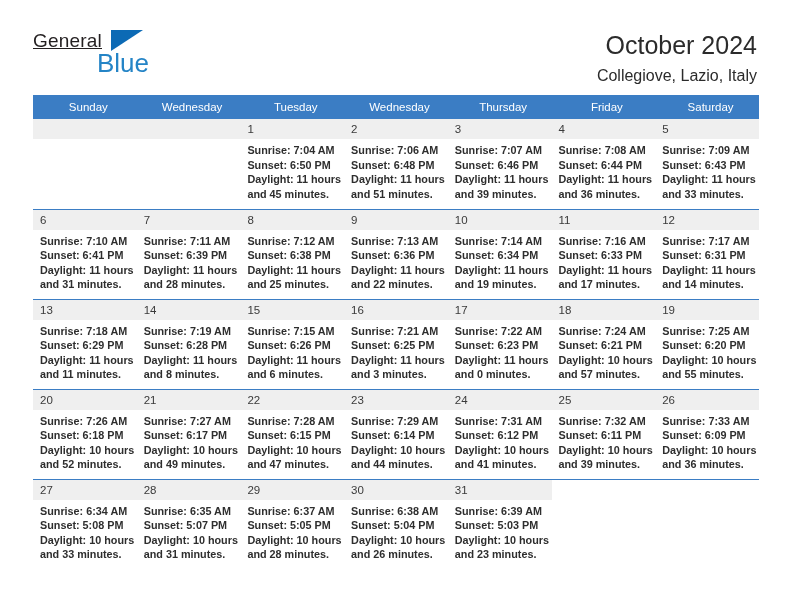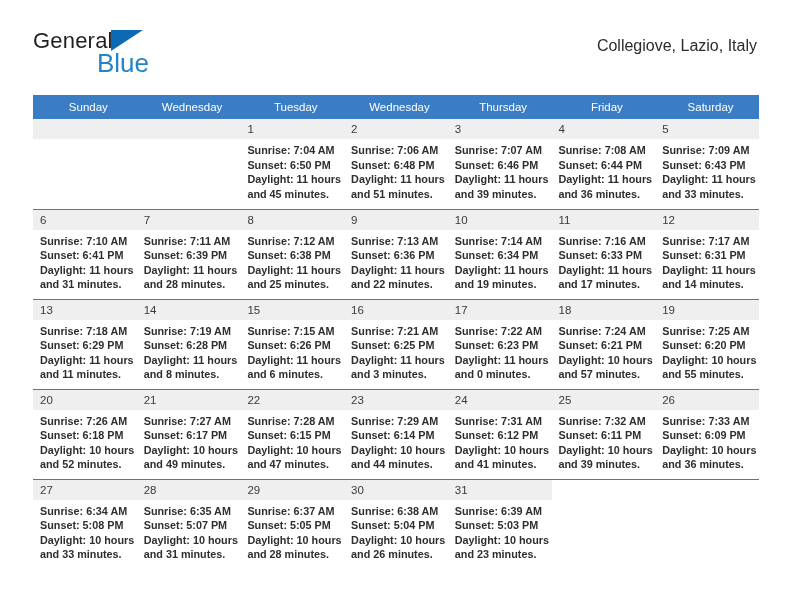--- a/index.html
+++ b/index.html
@@ -33,25 +33,26 @@
   .logo {
     position: relative;
     width: 115px;
     height: 52px;
     flex: none;
   }
   .logo-general {
     position: absolute;
     left: 0;
     top: 0;
-    font-size: 22px;
+    font-size: 19px;
     letter-spacing: .2px;
     color: #231f20;
     line-height: 25px;
     white-space: nowrap;
+    text-decoration: underline;
   }
   .logo-tri {
     position: absolute;
     left: 78px;
     top: 2px;
     width: 0;
     height: 0;
     border-left: 32px solid #0c6ab5;
     border-bottom: 21px solid transparent;
   }
@@ -146,20 +147,21 @@
 
 <div class="page">
 
   <div class="masthead">
     <div class="logo">
       <span class="logo-general">General</span>
       <span class="logo-tri"></span>
       <span class="logo-blue">Blue</span>
     </div>
     <div class="title-block">
+      <h1 class="cal-title">October 2024</h1>
       <h2 class="cal-subtitle">Collegiove, Lazio, Italy</h2>
     </div>
   </div>
 
   <table class="calendar">
     <thead>
       <tr id="weekday-head">
           <th>Sunday</th>
           <th>Wednesday</th>
           <th>Tuesday</th>

